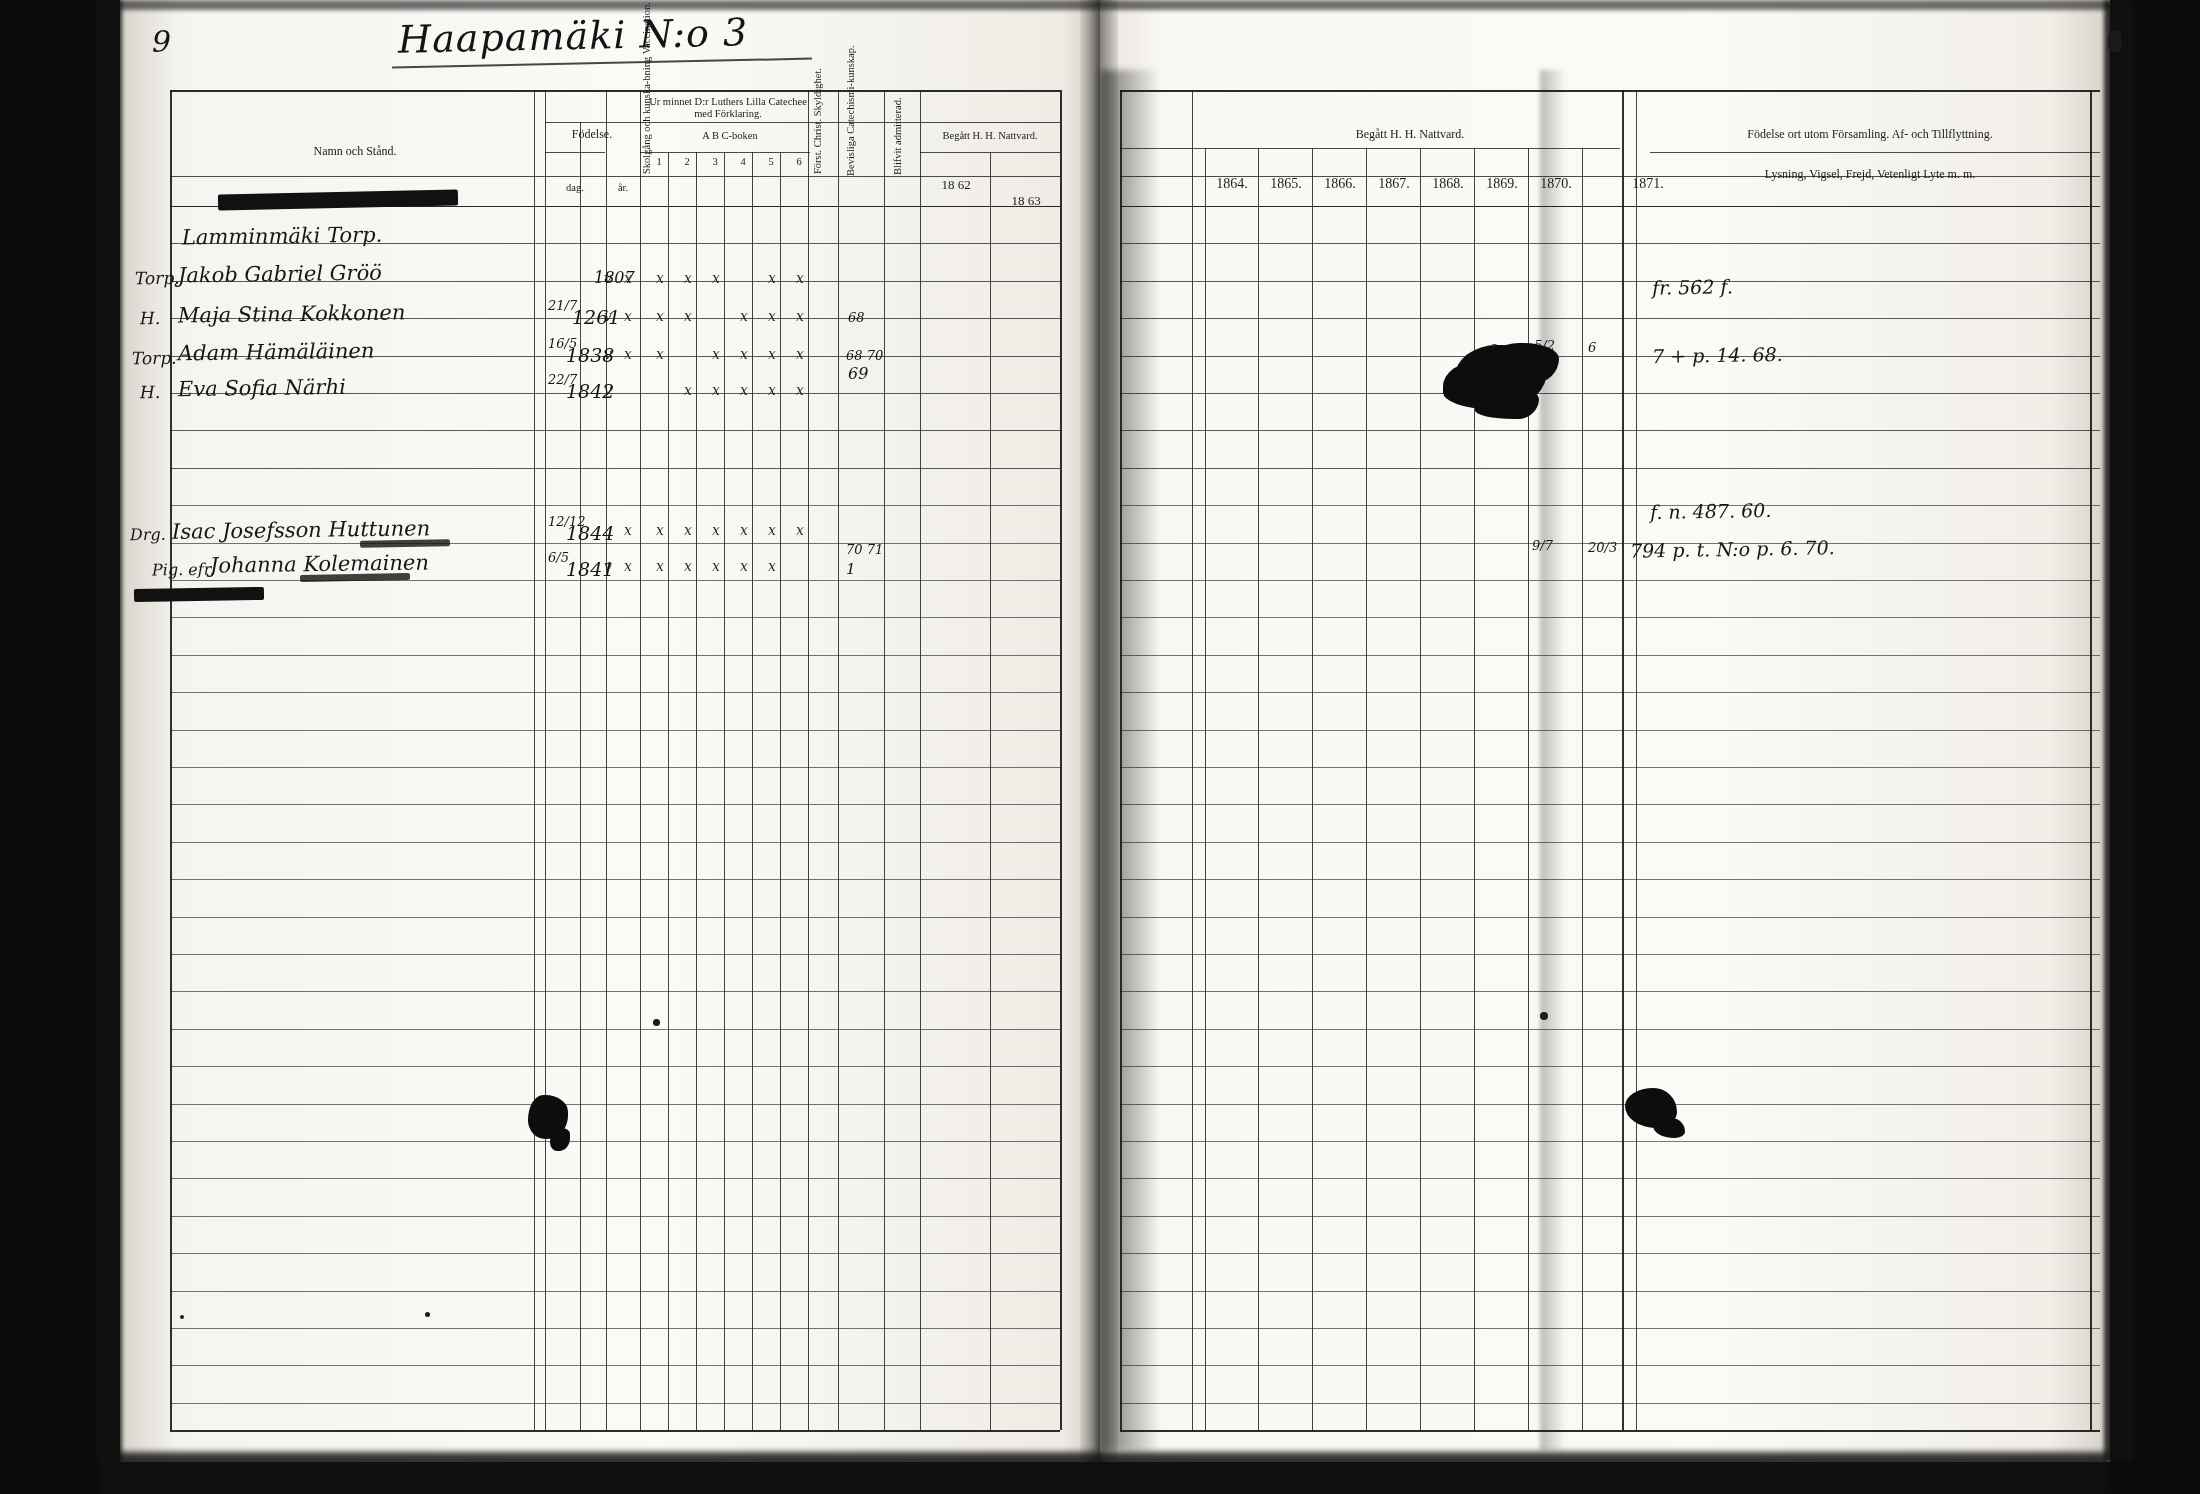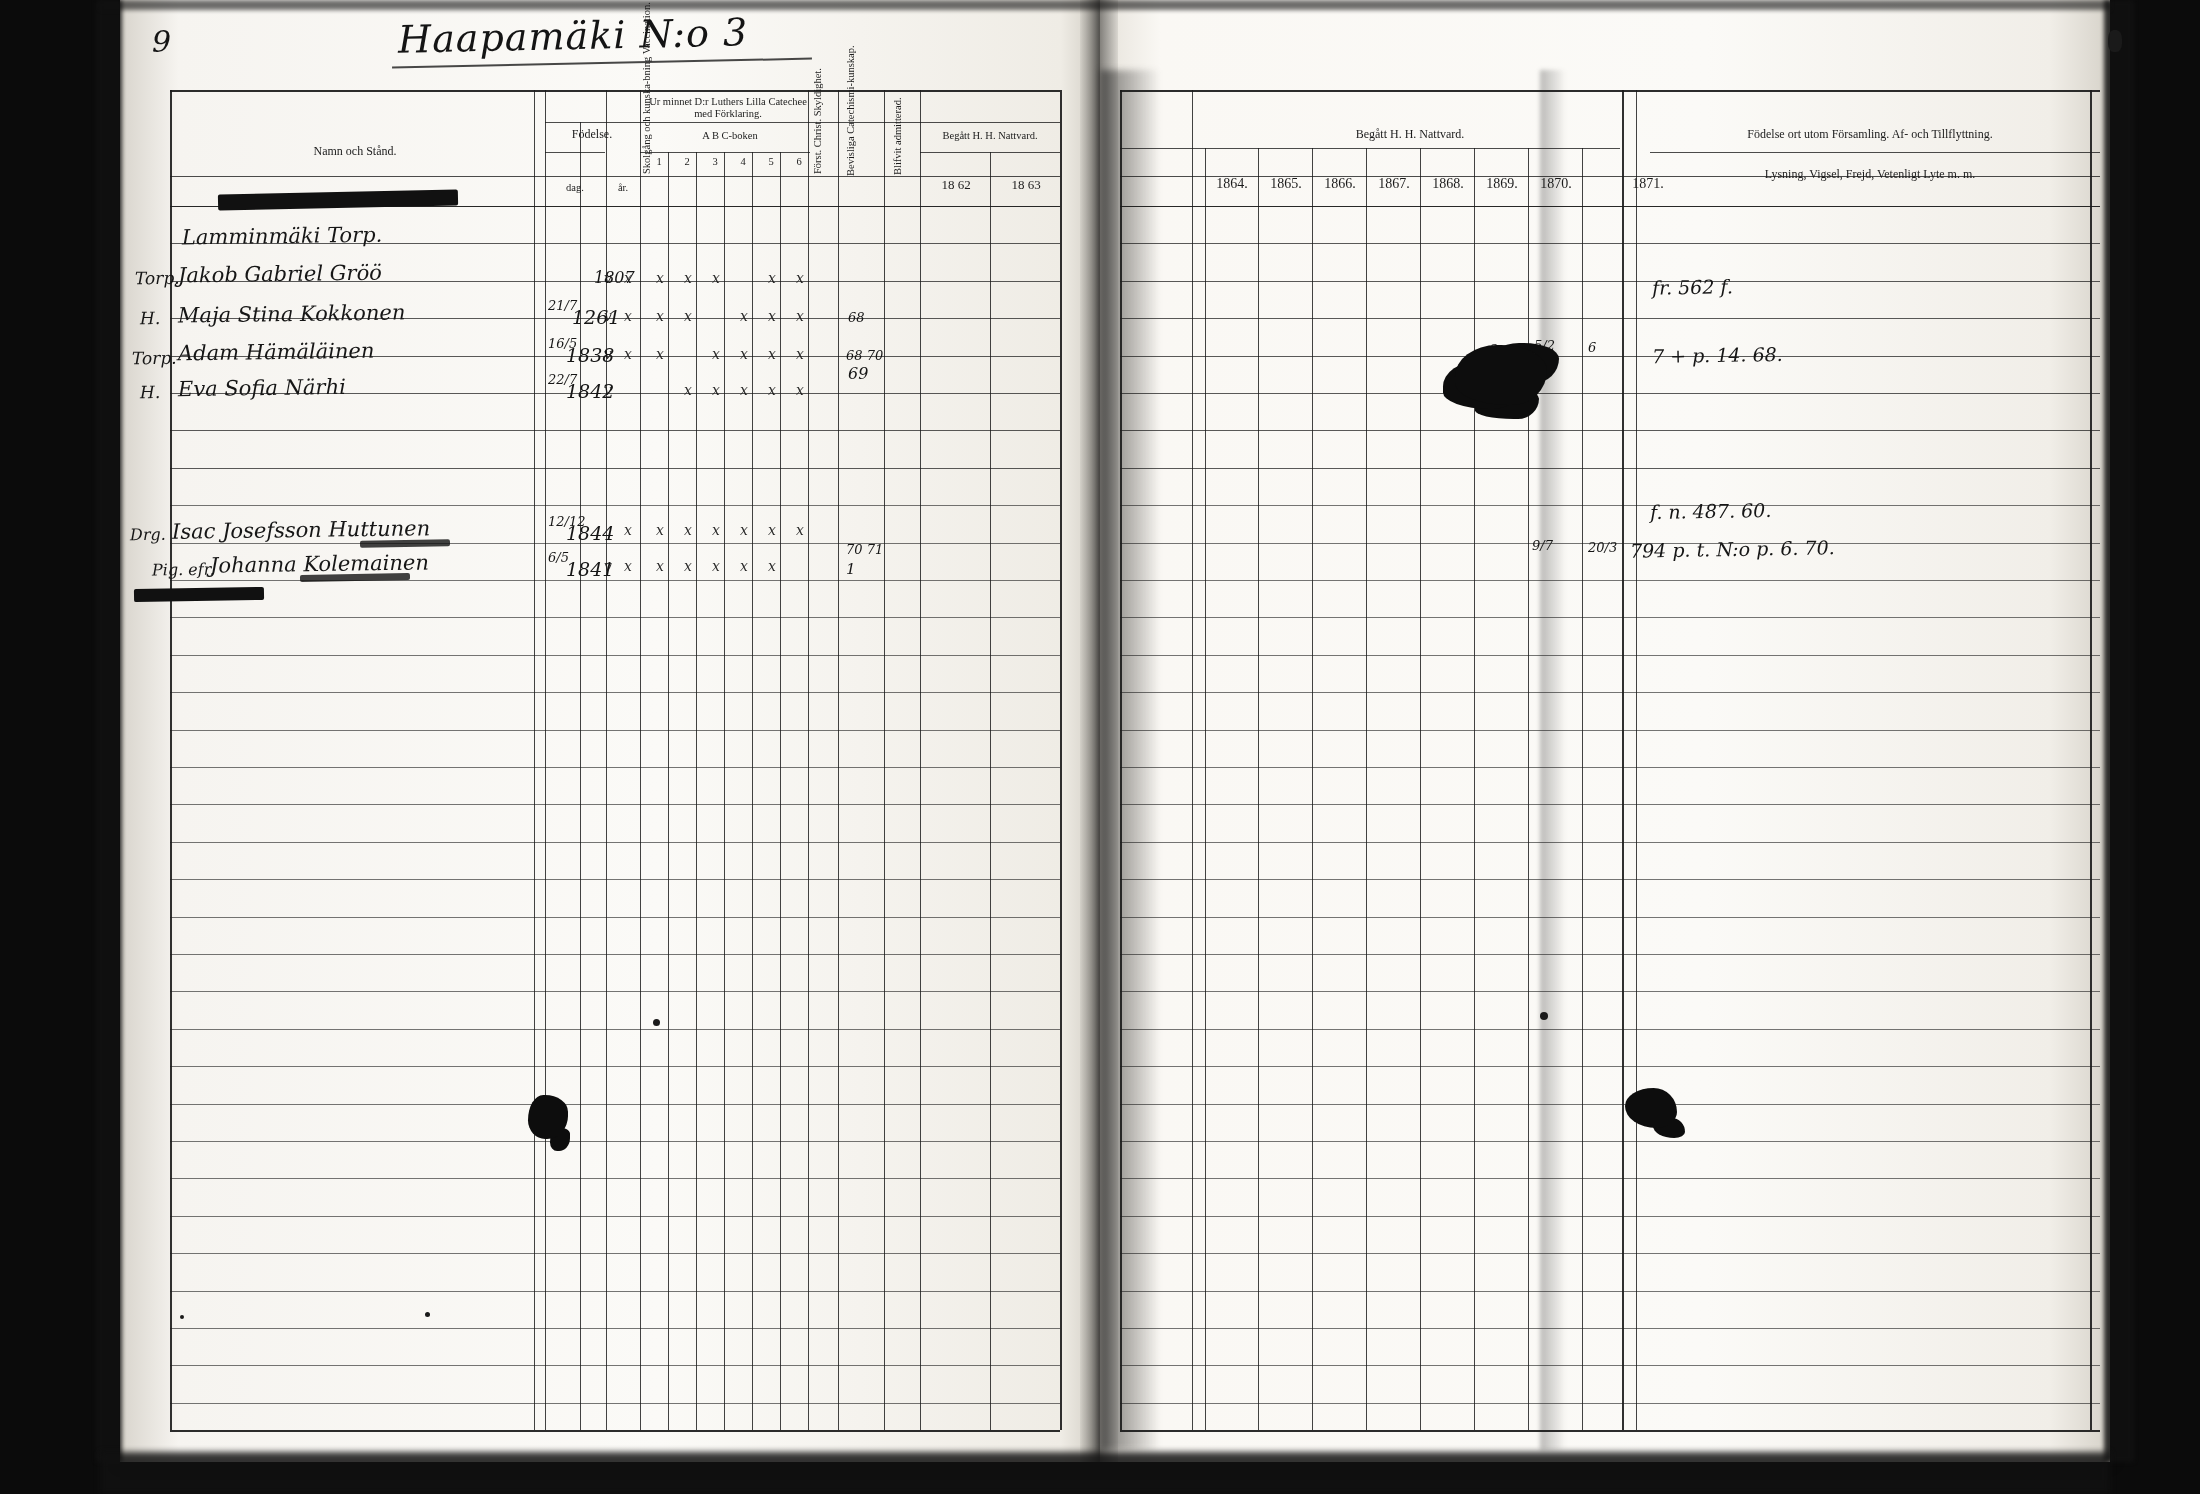--- a/index.html
+++ b/index.html
@@ -126,21 +126,21 @@
   <div class="hdr sm" style="left:680px;top:156px;width:14px;">2</div>
   <div class="hdr sm" style="left:708px;top:156px;width:14px;">3</div>
   <div class="hdr sm" style="left:736px;top:156px;width:14px;">4</div>
   <div class="hdr sm" style="left:764px;top:156px;width:14px;">5</div>
   <div class="hdr sm" style="left:792px;top:156px;width:14px;">6</div>
   <div class="hdr vert sm" style="left:812px;top:96px;height:78px;width:25px;">Först. Christ. Skyldighet.</div>
   <div class="hdr vert sm" style="left:845px;top:96px;height:80px;width:40px;">Bevisliga Catechismi-kunskap.</div>
   <div class="hdr vert sm" style="left:892px;top:96px;height:80px;width:26px;">Blifvit admitterad.</div>
   <div class="hdr sm" style="left:922px;top:130px;width:136px;">Begått H. H. Nattvard.</div>
   <div class="hdr" style="left:922px;top:178px;width:68px;font-size:13px;">18 62</div>
-  <div class="hdr" style="left:992px;top:178px;width:68px;font-size:13px;">18 63</div>
+  <div class="hdr" style="left:992px;top:194px;width:68px;font-size:13px;">18 63</div>
 
   <div class="hline thick" style="left:1120px;top:90px;width:980px;"></div>
   <div class="hline" style="left:1120px;top:176px;width:980px;"></div>
   <div class="hline" style="left:1120px;top:206px;width:980px;"></div>
   <div class="hline" style="left:1120px;top:148px;width:500px;"></div>
   <div class="hline" style="left:1650px;top:152px;width:450px;"></div>
 
   <div class="vline thick" style="left:1120px;top:90px;height:1340px;"></div>
   <div class="vline" style="left:1192px;top:90px;height:1340px;"></div>
   <div class="vline" style="left:1205px;top:148px;height:1282px;"></div>

